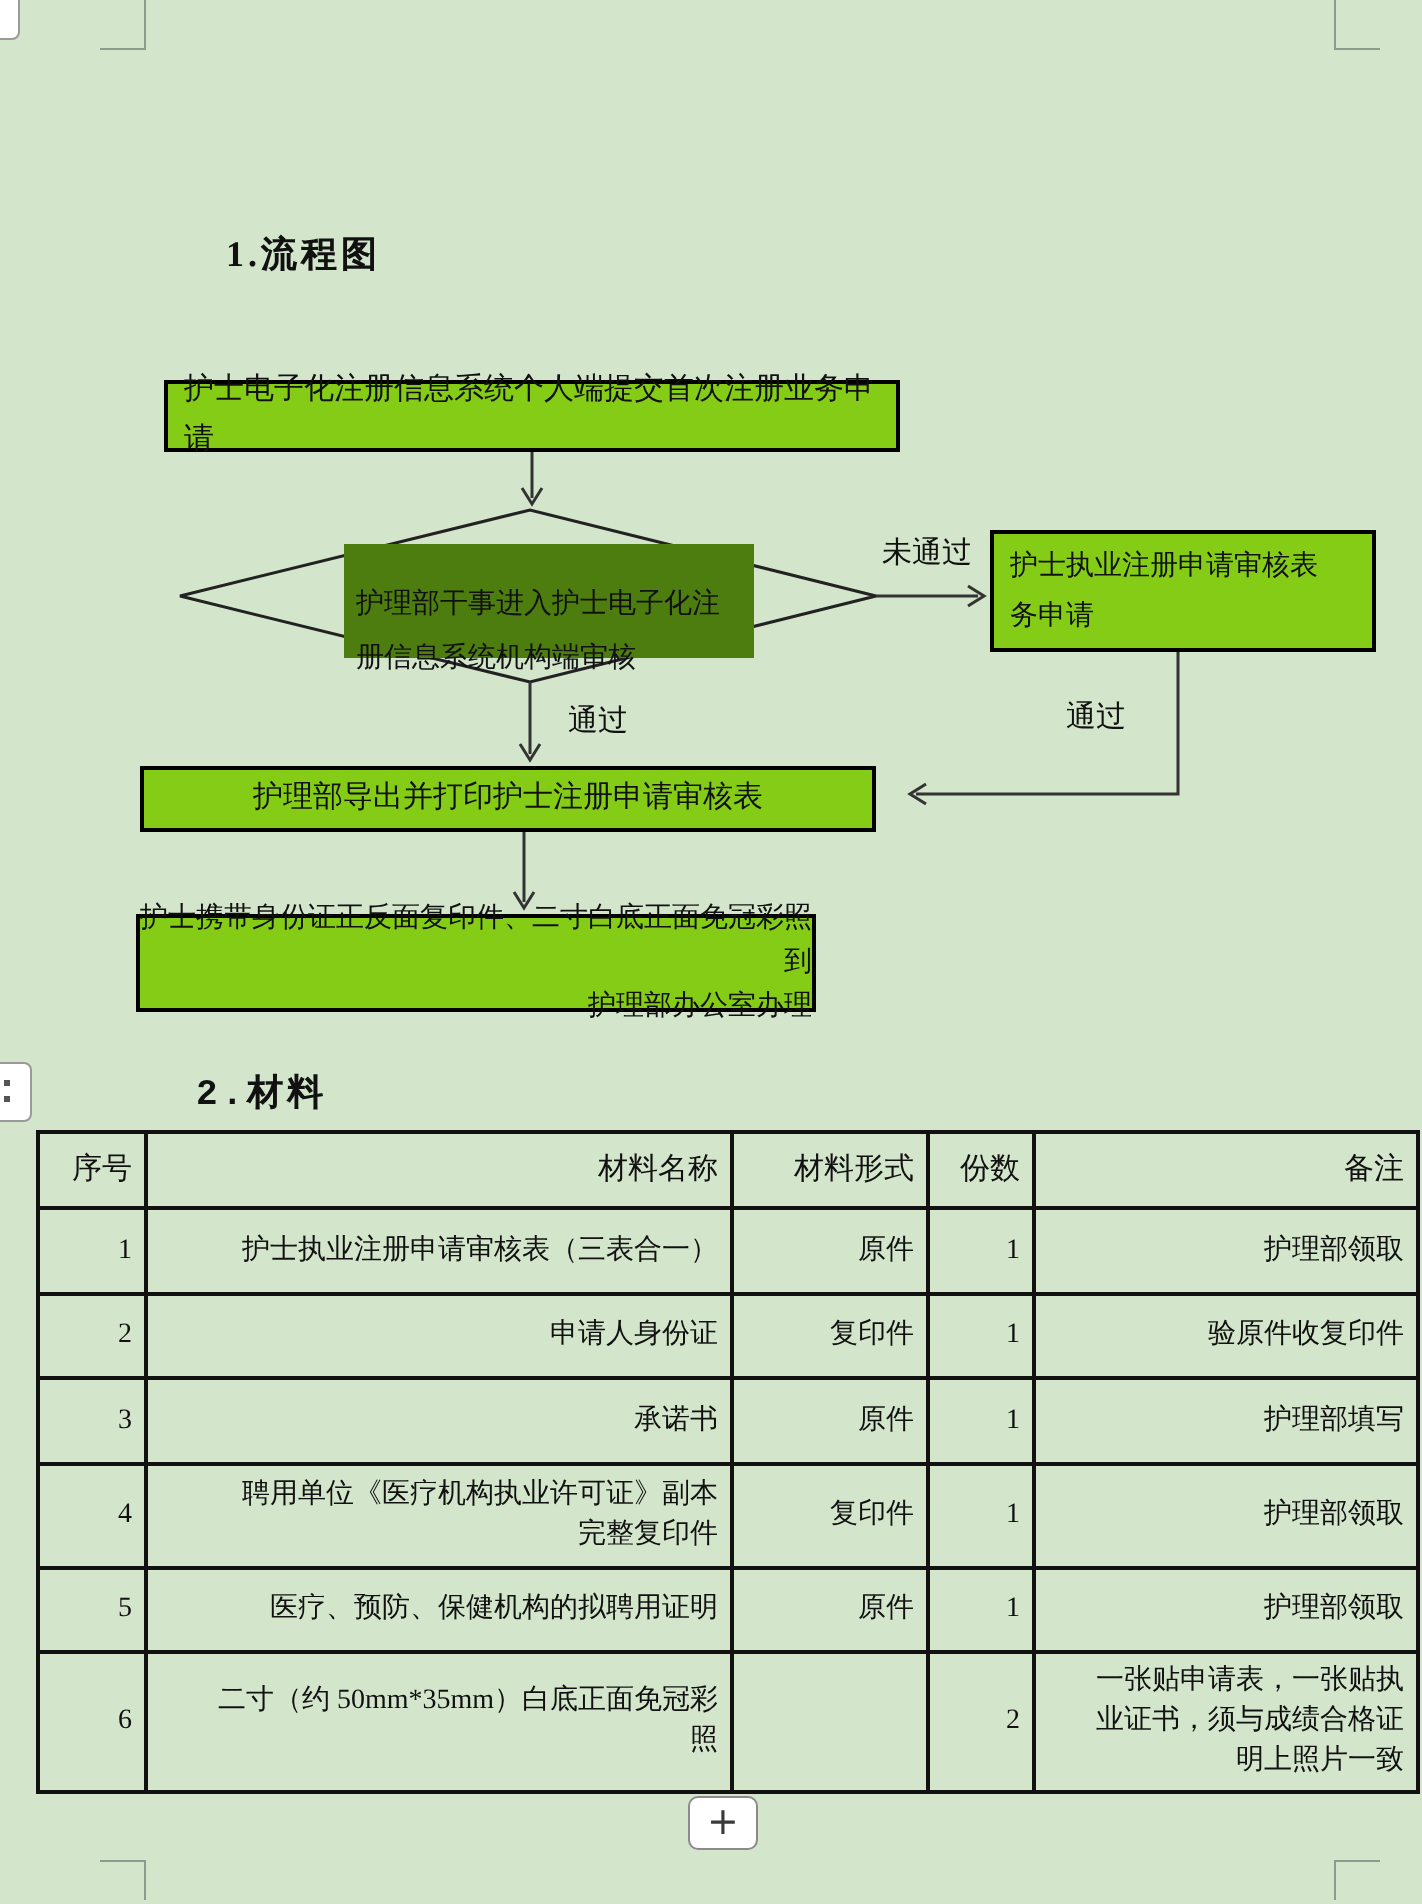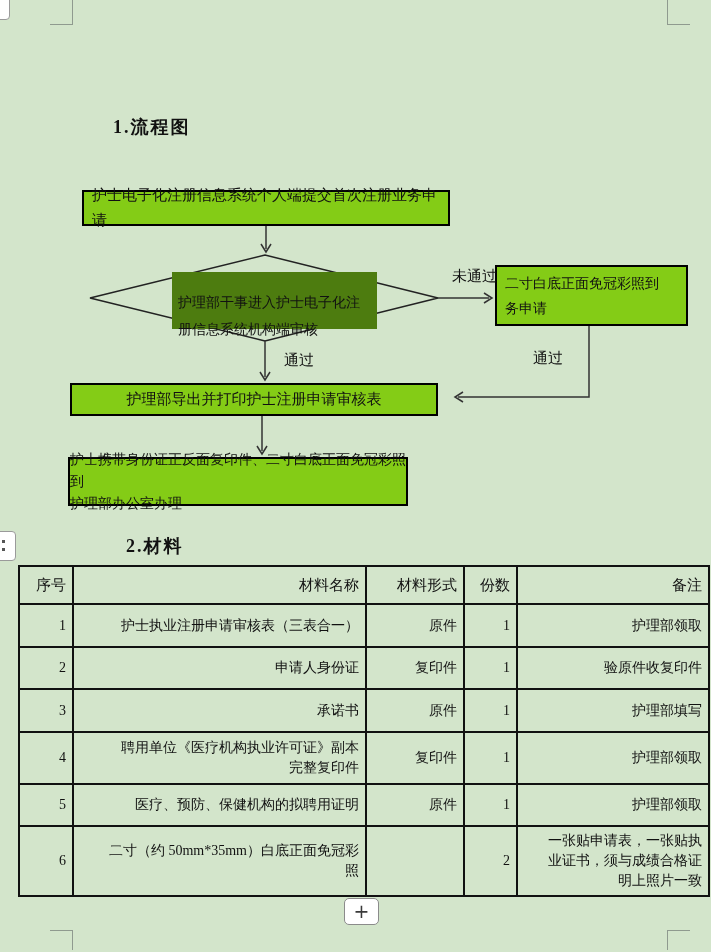--- a/index.html
+++ b/index.html
@@ -22,21 +22,21 @@
   .sec-heading{
     position:absolute;font-size:18px;font-weight:bold;letter-spacing:2px;
   }
   
   .fc-svg{position:absolute;left:0;top:0;}
   .fc-box{
     position:absolute;background:#84cc16;border:2px solid #000;
     box-sizing:border-box;display:flex;align-items:center;
     font-size:15px;line-height:25px;white-space:pre-line;
   }
-  .fc-box.centered{justify-content:center;text-align:left;}
+  .fc-box.centered{justify-content:center;text-align:right;}
   .fc-textbox{
     position:absolute;background:#4d7c0f;box-sizing:border-box;
     font-size:14px;line-height:27px;white-space:pre-line;
     padding:17px 6px;
   }
   .fc-label{position:absolute;font-size:15px;}
   
   .materials{
     position:absolute;left:18px;top:565px;width:690px;
     border-collapse:collapse;table-layout:fixed;
@@ -79,21 +79,21 @@
   <div class="crop" style="left:667px;top:930px;width:1px;height:20px;"></div>
   <div class="crop" style="left:667px;top:930px;width:23px;height:1px;"></div>
 
   <div class="corner-sliver"></div>
   <div class="table-handle">
     <span class="dot" style="left:9px;top:8px;"></span>
     <span class="dot" style="left:9px;top:16px;"></span>
   </div>
 
   <div class="sec-heading" style="left:113px;top:115px;">1.流程图</div>
-  <div class="sec-heading" style="left:126px;top:534px;">2.材料</div>
+  <div class="sec-heading" style="left:98px;top:534px;font-family:Liberation Mono, monospace;">2.材料</div>
 
   <svg class="fc-svg" width="711" height="520" viewBox="0 0 711 520">
     <g stroke="#333" stroke-width="1.5" fill="none">
 
       <line x1="266" y1="226" x2="266" y2="249"></line>
       <path d="M261,244 L266,252 L271,244"></path>
 
       <polygon points="90,298 265,255 438,298 265,341" stroke="#222"></polygon>
 
       <line x1="438" y1="298" x2="489" y2="298"></line>
@@ -108,29 +108,29 @@
       <line x1="262" y1="415" x2="262" y2="451"></line>
       <path d="M257,446 L262,454 L267,446"></path>
     </g>
   </svg>
 
   <div class="fc-box" style="left:82px;top:190px;width:368px;height:36px;padding-left:8px;">护士电子化注册信息系统个人端提交首次注册业务申请</div>
 
   <div class="fc-textbox" style="left:172px;top:272px;width:205px;height:57px;">护理部干事进入护士电子化注
 册信息系统机构端审核</div>
 
-  <div class="fc-box" style="left:495px;top:265px;width:193px;height:61px;padding:4px 8px;align-items:flex-start;font-size:14px;">二寸白底正面免冠彩照到
+  <div class="fc-box" style="left:495px;top:265px;width:193px;height:61px;padding:4px 8px;align-items:flex-start;font-size:14px;">护士执业注册申请审核表
 务申请</div>
 
   <div class="fc-box centered" style="left:70px;top:383px;width:368px;height:33px;">护理部导出并打印护士注册申请审核表</div>
 
   <div class="fc-box centered" style="left:68px;top:457px;width:340px;height:49px;font-size:14px;line-height:22px;">护士携带身份证正反面复印件、二寸白底正面免冠彩照到
 护理部办公室办理</div>
 
-  <div class="fc-label" style="left:452px;top:267px;">未通过</div>
+  <div class="fc-label" style="left:441px;top:267px;">未通过</div>
   <div class="fc-label" style="left:284px;top:351px;">通过</div>
   <div class="fc-label" style="left:533px;top:349px;">通过</div>
 
   <table class="materials">
     <colgroup>
       <col style="width:54px">
         <col style="width:293px">
         <col style="width:98px">
         <col style="width:53px">
         <col style="width:192px">

